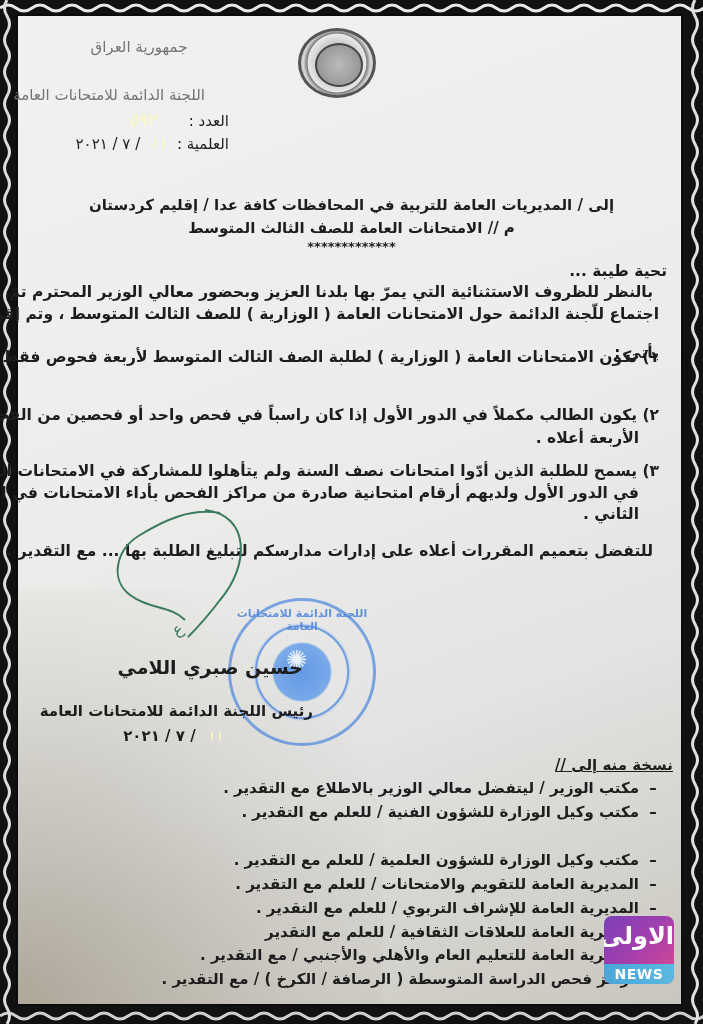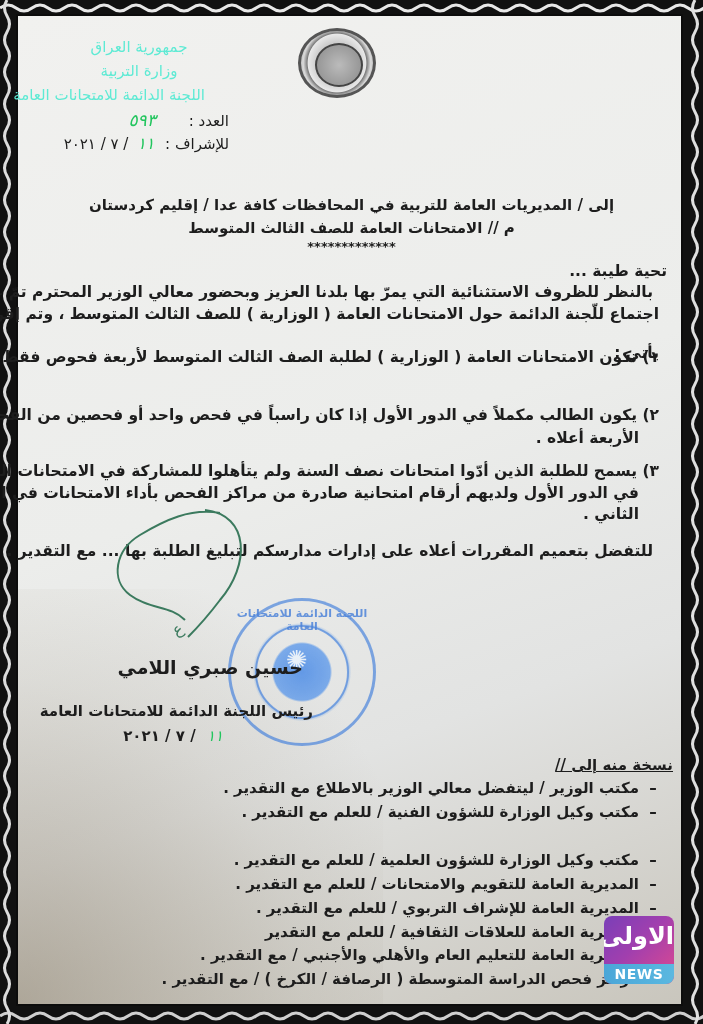--- a/index.html
+++ b/index.html
@@ -23,34 +23,34 @@
     box-sizing:border-box;
   }
   .paper::after {
     content:""; position:absolute; left:0; bottom:0; width:55%; height:42%;
     background: radial-gradient(ellipse at 0% 100%, rgba(120,105,80,0.45) 0%, rgba(150,140,120,0.15) 55%, rgba(0,0,0,0) 80%);
     pointer-events:none;
   }
   .rtl { direction:rtl; unicode-bidi:embed; }
   .t { position:absolute; color:#1d1d1d; white-space:nowrap; font-weight:bold; }
 
-  .hdr { right:455px; text-align:center; font-size:15px; font-weight:normal; color:#5eead4; }
+  .hdr { right:455px; text-align:center; font-size:15px; font-weight:normal; color:#737373; }
 
   .seal-top {
     position:absolute; left:298px; top:28px; width:78px; height:70px;
     border-radius:50%; border:3px solid #555;
     background: radial-gradient(circle, #9a9a9a 0%, #c8c8c8 40%, #e8e8e8 60%, #7d7d7d 62%, #d9d9d9 70%, #6e6e6e 100%);
     box-sizing:border-box;
   }
   .seal-top .inner {
     position:absolute; left:14px; top:12px; width:44px; height:40px; border-radius:50%;
     border:2px solid #444; background:radial-gradient(circle,#bbb 0%, #8a8a8a 100%);
   }
 
-  .handwritten { color:#22c55e; font-family:"DejaVu Serif", serif; font-style:italic; font-weight:normal; }
+  .handwritten { color:#fef9c3; font-family:"DejaVu Serif", serif; font-style:italic; font-weight:normal; }
 
   .to-block { text-align:center; font-size:15px; }
   .body-text { font-size:15.5px; line-height:22px; }
 
   .stamp {
     position:absolute; left:228px; top:598px; width:148px; height:148px;
     border-radius:50%;
     border:3px solid rgba(70,130,220,0.75);
     box-sizing:border-box;
     background: radial-gradient(circle, rgba(60,130,230,0.85) 0%, rgba(70,140,235,0.75) 28%, rgba(255,255,255,0) 30%, rgba(255,255,255,0) 45%, rgba(90,150,230,0.5) 46%, rgba(255,255,255,0) 49%);
@@ -116,29 +116,28 @@
 
   <div class="wave" style="left:688px;top:0;width:15px;height:1024px;">
     <svg width="15" height="1024" viewBox="0 0 15 1024">
         <path d="M7 0 Q 2 8 7 16 T 7 32 T 7 48 T 7 64 T 7 80 T 7 96 T 7 112 T 7 128 T 7 144 T 7 160 T 7 176 T 7 192 T 7 208 T 7 224 T 7 240 T 7 256 T 7 272 T 7 288 T 7 304 T 7 320 T 7 336 T 7 352 T 7 368 T 7 384 T 7 400 T 7 416 T 7 432 T 7 448 T 7 464 T 7 480 T 7 496 T 7 512 T 7 528 T 7 544 T 7 560 T 7 576 T 7 592 T 7 608 T 7 624 T 7 640 T 7 656 T 7 672 T 7 688 T 7 704 T 7 720 T 7 736 T 7 752 T 7 768 T 7 784 T 7 800 T 7 816 T 7 832 T 7 848 T 7 864 T 7 880 T 7 896 T 7 912 T 7 928 T 7 944 T 7 960 T 7 976 T 7 992 T 7 1008 T 7 1024" stroke="#e0e0e0" stroke-width="3" fill="none"></path>
       </svg>
   </div>
 
   <div class="paper"></div>
 
   <div class="t rtl hdr" style="top:38px; right:474px; width:180px; text-align:center;">جمهورية العراق</div>
-  <div class="t rtl hdr" style="top:62px; right:474px; width:180px; text-align:center;">وزارة التربية</div>
   <div class="t rtl hdr" style="top:86px; right:474px; width:240px; text-align:center;">اللجنة الدائمة للامتحانات العامة</div>
 
   <div class="t rtl" style="top:110px; right:474px; font-size:15px; font-weight:normal;">
     <span>العدد :</span>
     <span class="handwritten" style="margin-right:28px; font-size:17px;">٥٩٣</span>
   </div>
   <div class="t rtl" style="top:134px; right:474px; font-size:15px; font-weight:normal;">
-    <span>للإشراف :</span>
+    <span>العلمية :</span>
     <span class="handwritten" style="margin-right:6px; font-size:16px;">١١</span>
     <span style="margin-right:4px;">/ ٧ / ٢٠٢١</span>
   </div>
 
   <div class="seal-top">
       <div class="inner"></div>
     </div>
 
   <div class="t rtl to-block" style="top:196px; left:0; width:703px;">إلى / المديريات العامة للتربية في المحافظات كافة عدا / إقليم كردستان</div>
   <div class="t rtl to-block" style="top:219px; left:0; width:703px;">م // الامتحانات العامة للصف الثالث المتوسط</div>

